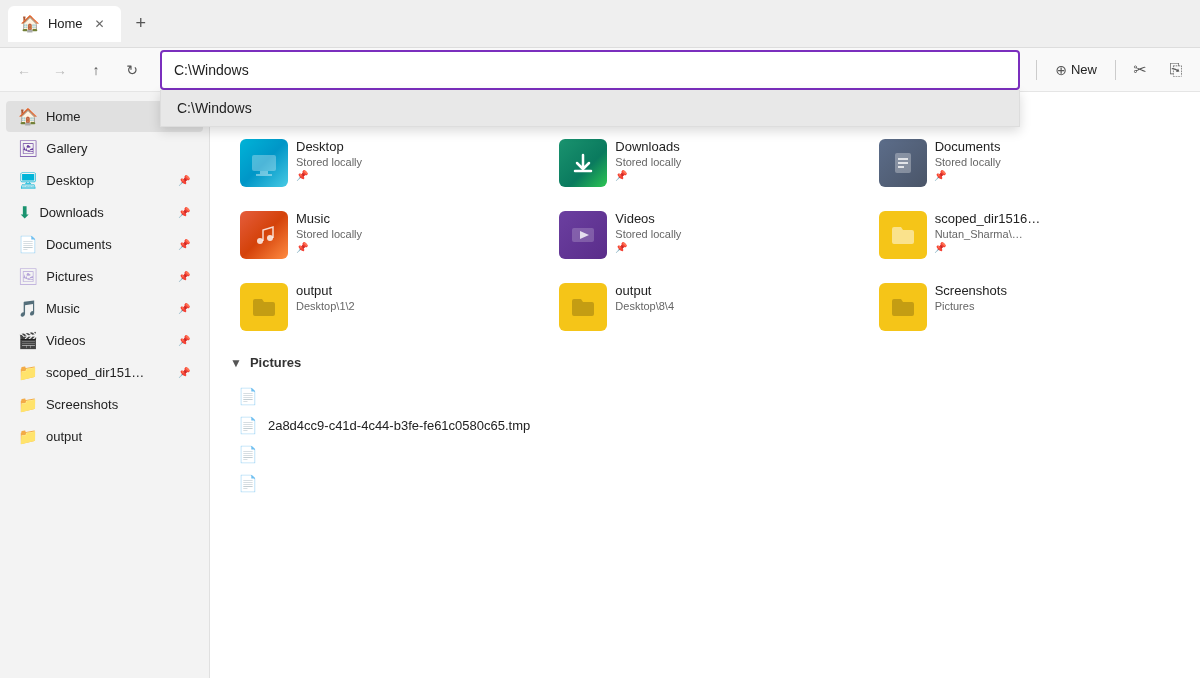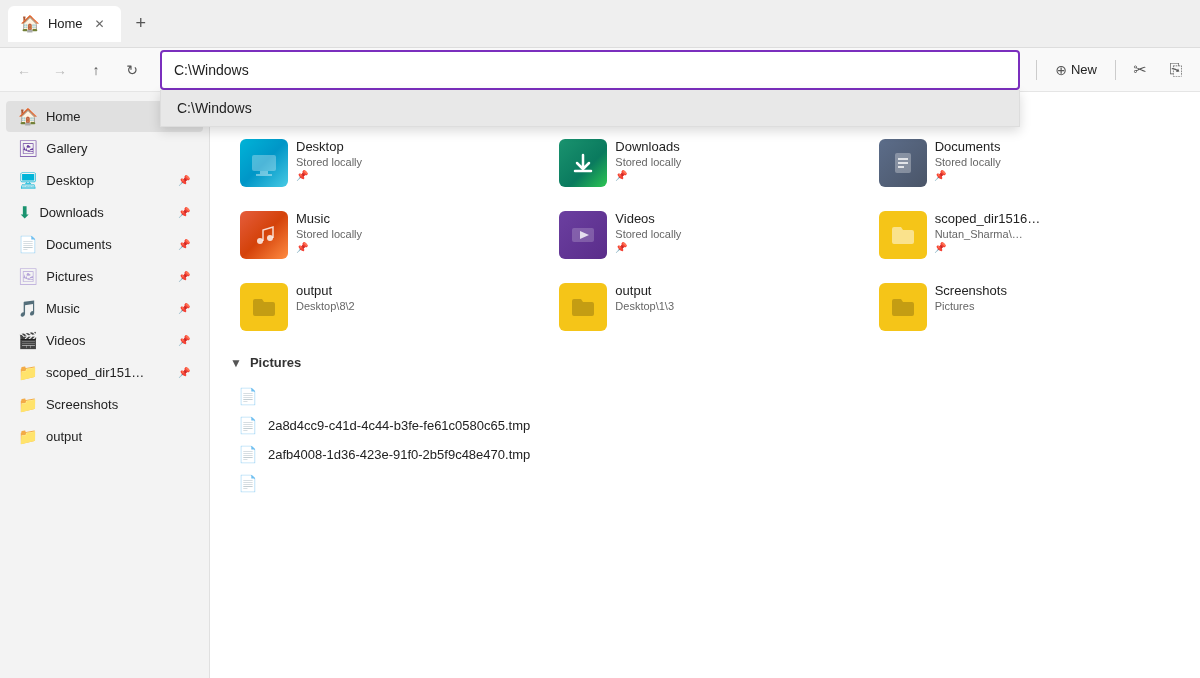--- a/index.html
+++ b/index.html
@@ -464,33 +464,33 @@
       </div>
 
       <div class="folder-item">
         <div class="folder-icon icon-folder">
           <svg viewBox="0 0 32 32" fill="none">
               <path d="M5 10a2 2 0 012-2h7l2 3h9a2 2 0 012 2v10a2 2 0 01-2 2H7a2 2 0 01-2-2V10z" fill="rgba(0,0,0,0.2)"></path>
             </svg>
         </div>
         <div class="folder-info">
           <div class="folder-name">output</div>
-          <div class="folder-sub">Desktop\8\2</div>
+          <div class="folder-sub">Desktop\1\2</div>
         </div>
       </div>
 
       <div class="folder-item">
         <div class="folder-icon icon-folder">
           <svg viewBox="0 0 32 32" fill="none">
               <path d="M5 10a2 2 0 012-2h7l2 3h9a2 2 0 012 2v10a2 2 0 01-2 2H7a2 2 0 01-2-2V10z" fill="rgba(0,0,0,0.2)"></path>
             </svg>
         </div>
         <div class="folder-info">
           <div class="folder-name">output</div>
-          <div class="folder-sub">Desktop\1\3</div>
+          <div class="folder-sub">Desktop\8\4</div>
         </div>
       </div>
 
       <div class="folder-item">
         <div class="folder-icon icon-screenshots">
           <svg viewBox="0 0 32 32" fill="none">
               <path d="M5 10a2 2 0 012-2h7l2 3h9a2 2 0 012 2v10a2 2 0 01-2 2H7a2 2 0 01-2-2V10z" fill="rgba(0,0,0,0.2)"></path>
             </svg>
         </div>
         <div class="folder-info">
@@ -508,20 +508,19 @@
     <div class="favorites-list">
       <div class="fav-item">
         <span class="fav-icon">📄</span>
       </div>
       <div class="fav-item">
         <span class="fav-icon">📄</span>
         <span>2a8d4cc9-c41d-4c44-b3fe-fe61c0580c65.tmp</span>
       </div>
       <div class="fav-item">
         <span class="fav-icon">📄</span>
-        <span>2afb4008-1d36-423e-91f0-2b5f9c48e470.tmp</span>
       </div>
       <div class="fav-item">
         <span class="fav-icon">📄</span>
       </div>
     </div>
   </div>
 </div>
 
 </body></html>

